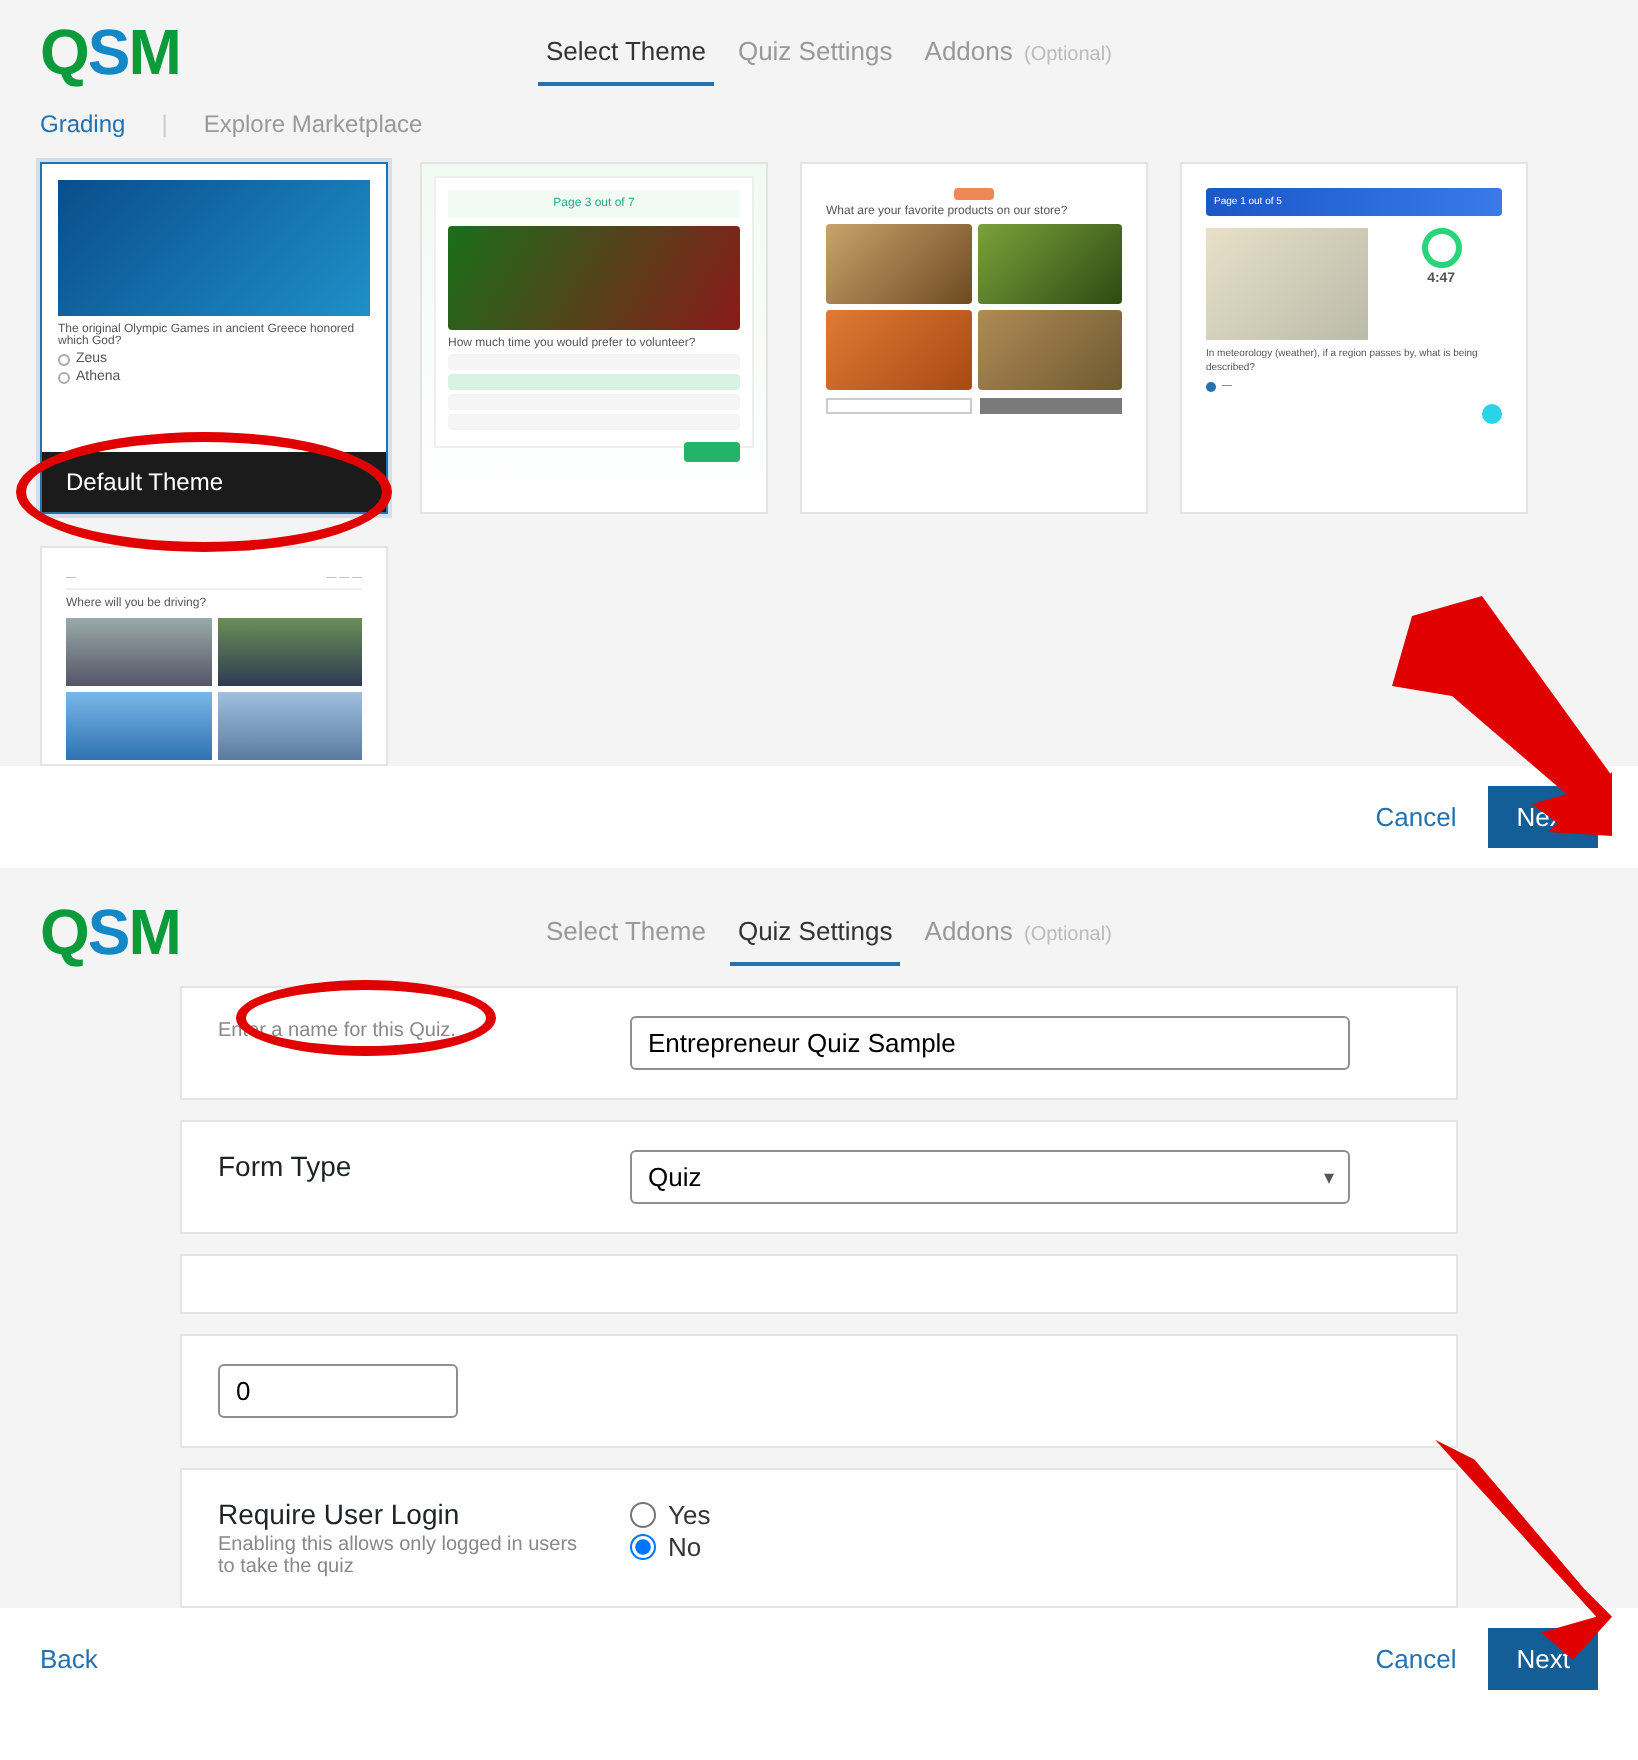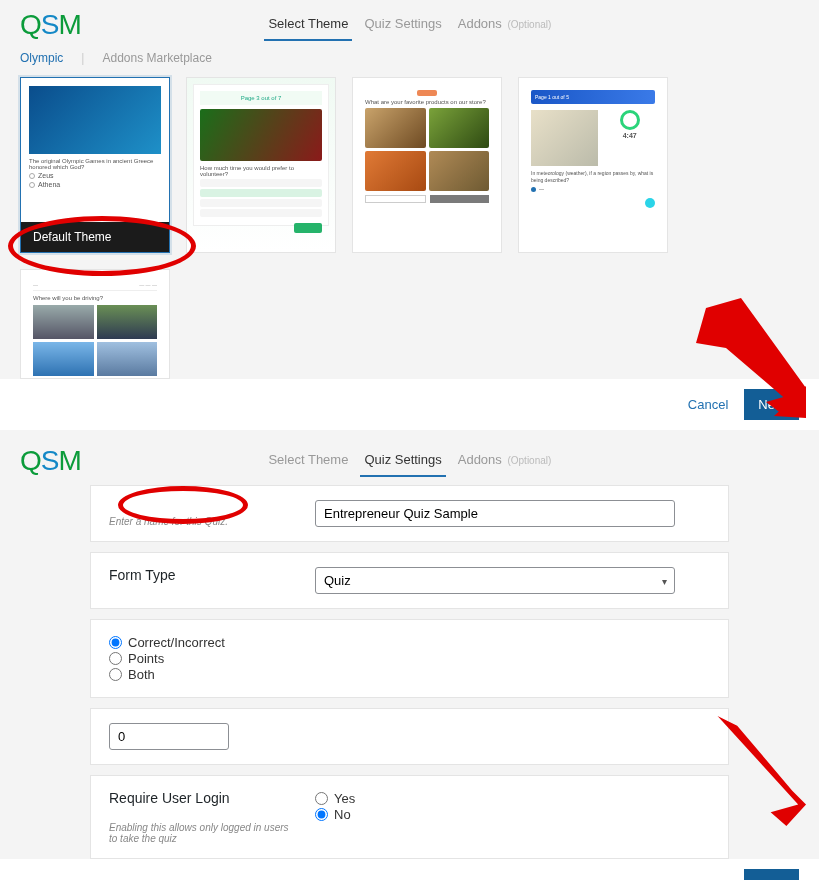--- a/index.html
+++ b/index.html
@@ -15,22 +15,22 @@
     background: #f4f4f4;
     padding: 0 0 0 0;
   }
   .header {
     display: flex;
     align-items: center;
     padding: 8px 20px 0 20px;
     background: #f4f4f4;
   }
   .logo {
-    font-weight: 400;
-    font-size: 28px;
+    font-weight: 700;
+    font-size: 32px;
     letter-spacing: -1px;
   }
   .logo-q { color: #0b9b3a; }
   .logo-s { color: #1488c6; }
   .logo-m { color: #0b9b3a; }
   .tabs {
     flex: 1;
     display: flex;
     justify-content: center;
     gap: 8px;
@@ -60,21 +60,21 @@
   .themes-area {
     padding: 4px 20px 0 20px;
     background: #f4f4f4;
   }
   .theme-grid {
     display: flex;
     flex-wrap: wrap;
     gap: 16px;
   }
   .theme-card {
-    width: 150px;
+    width: 174px;
     height: 176px;
     background: #fff;
     border: 1px solid #e4e4e4;
     position: relative;
     overflow: hidden;
     cursor: pointer;
   }
   .theme-card.selected {
     border: 1px solid #2271b1;
     box-shadow: 0 0 0 2px rgba(34,113,177,0.15);
@@ -157,21 +157,21 @@
     padding:14px 18px;
     margin-bottom:10px;
     display:flex;
     gap:16px;
   }
   .form-label {
     width:190px;
     flex-shrink:0;
   }
   .form-label .title { font-size:14px; color:#1d2327; }
-  .form-label .hint { font-size:10px; color:#888; margin-top:16px;font-style:italic; }
+  .form-label .hint { font-size:10px; color:#888; margin-top:2px; }
   .form-field { flex:1; }
   .input-text {
     width:100%;
     max-width:360px;
     border:1px solid #8c8f94;
     border-radius:3px;
     padding:5px 8px;
     font-size:13px;
   }
   .select {
@@ -236,23 +236,23 @@
       <div class="tab">Quiz Settings</div>
       <div class="tab">
         <span>Addons</span>
         <span class="opt">(Optional)</span>
       </div>
     </div>
     <div style="width:60px"></div>
   </div>
 
   <div class="subtabs">
-    <span class="subtab active">Olympic</span>
+    <span class="subtab active">Grading</span>
     <span class="sep">|</span>
-    <span class="subtab">Addons Marketplace</span>
+    <span class="subtab">Explore Marketplace</span>
   </div>
 
   <div class="themes-area">
     <div class="theme-grid">
 
       <div class="theme-card selected">
         <div class="theme-inner">
           <div class="img-block"></div>
           <div style="font-size:6px;">The original Olympic Games in ancient Greece honored which God?</div>
           <div class="row">
@@ -387,34 +387,20 @@
         <div class="select-wrap">
           <select class="select">
             <option>Quiz</option>
           </select>
           <span class="chev">▾</span>
         </div>
       </div>
     </div>
 
     <div class="form-row">
-      <div class="form-field">
-        <label class="radio-row">
-              <input type="radio" name="g" checked="" style="">
-              <span>Correct/Incorrect</span>
-            </label>
-        <label class="radio-row">
-              <input type="radio" name="g" style="">
-              <span>Points</span>
-            </label>
-        <label class="radio-row">
-              <input type="radio" name="g" style="">
-              <span>Both</span>
-            </label>
-      </div>
     </div>
 
     <div class="form-row">
       <div class="form-field">
         <input class="small-input" type="text" value="0" style="">
       </div>
     </div>
 
     <div class="form-row" style="margin-bottom:0;">
       <div class="form-label">

